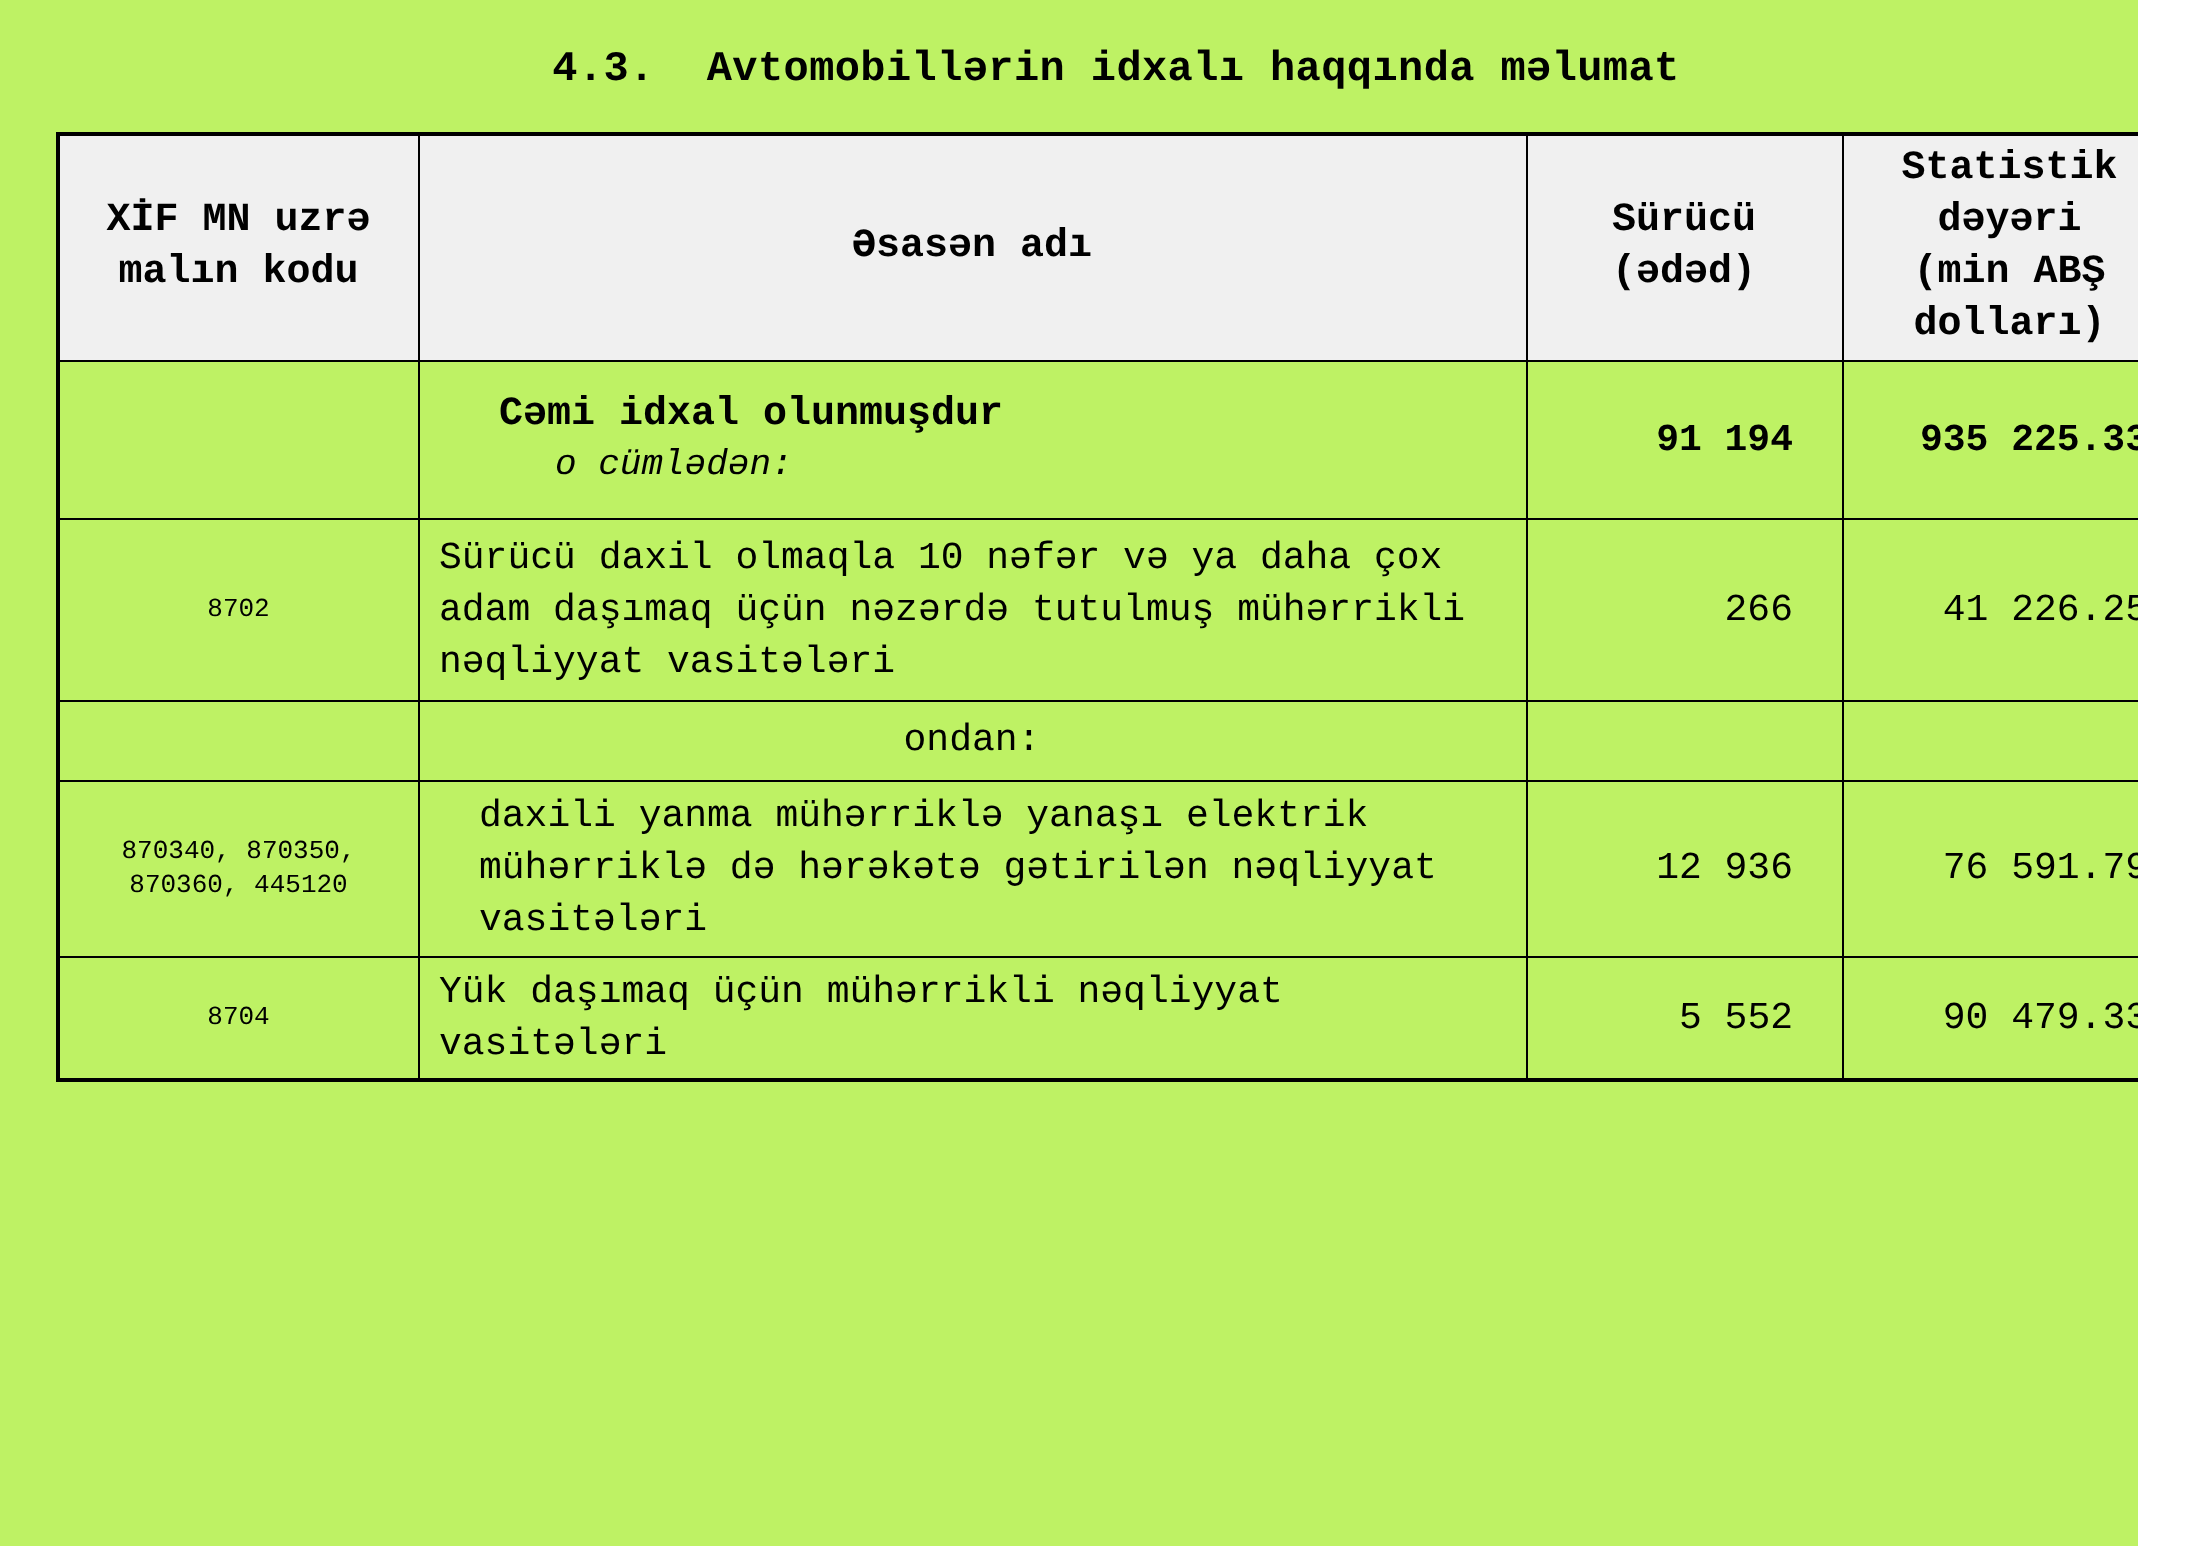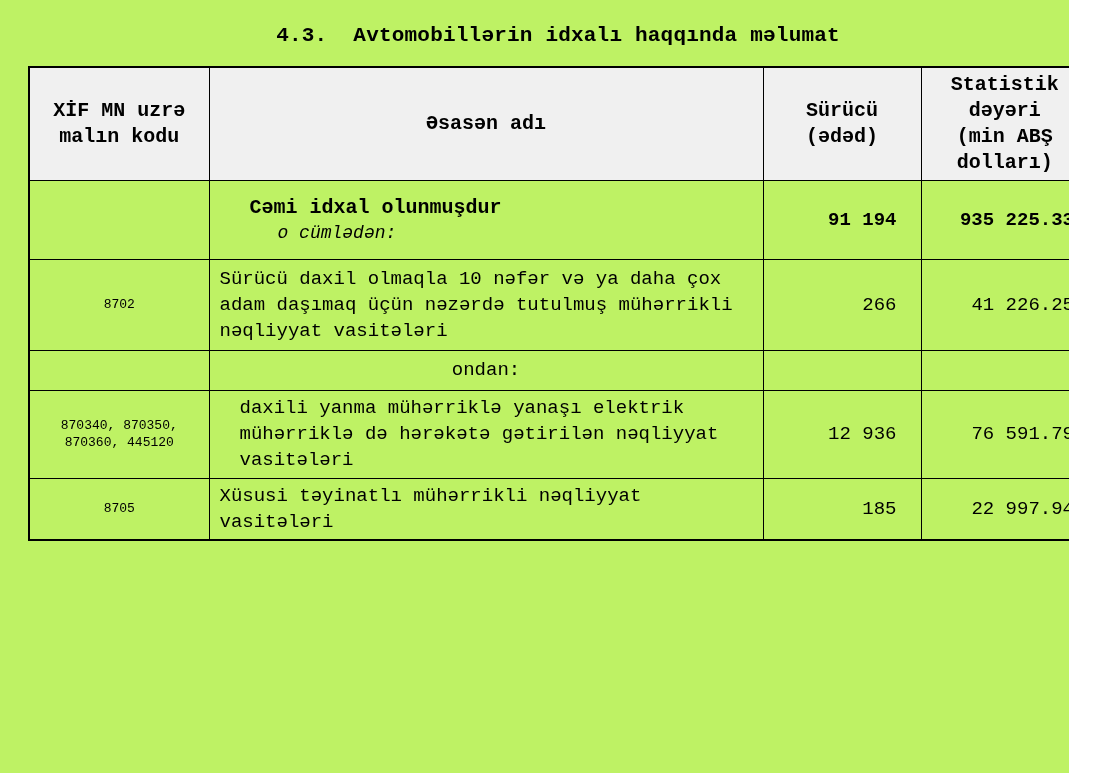--- a/index.html
+++ b/index.html
@@ -161,23 +161,23 @@
       </tr>
 
       <tr class="h-r4">
         <td class="code">870340, 870350, 870360, 445120</td>
         <td class="name sub">daxili yanma mühərriklə yanaşı elektrik mühərriklə də hərəkətə gətirilən nəqliyyat vasitələri</td>
         <td class="qty">12 936</td>
         <td class="val">76 591.79</td>
       </tr>
 
 
+      <tr class="h-r6">
+        <td class="code">8704</td>
+        <td class="name">Yük daşımaq üçün mühərrikli nəqliyyat vasitələri</td>
+        <td class="qty">5 552</td>
+        <td class="val">90 479.33</td>
+      </tr>
 
-      <tr class="h-r7">
-        <td class="code">8705</td>
-        <td class="name">Xüsusi təyinatlı mühərrikli nəqliyyat vasitələri</td>
-        <td class="qty">185</td>
-        <td class="val">22 997.94</td>
-      </tr>
 
     </tbody>
   </table>
 </div>
 
 </body></html>

